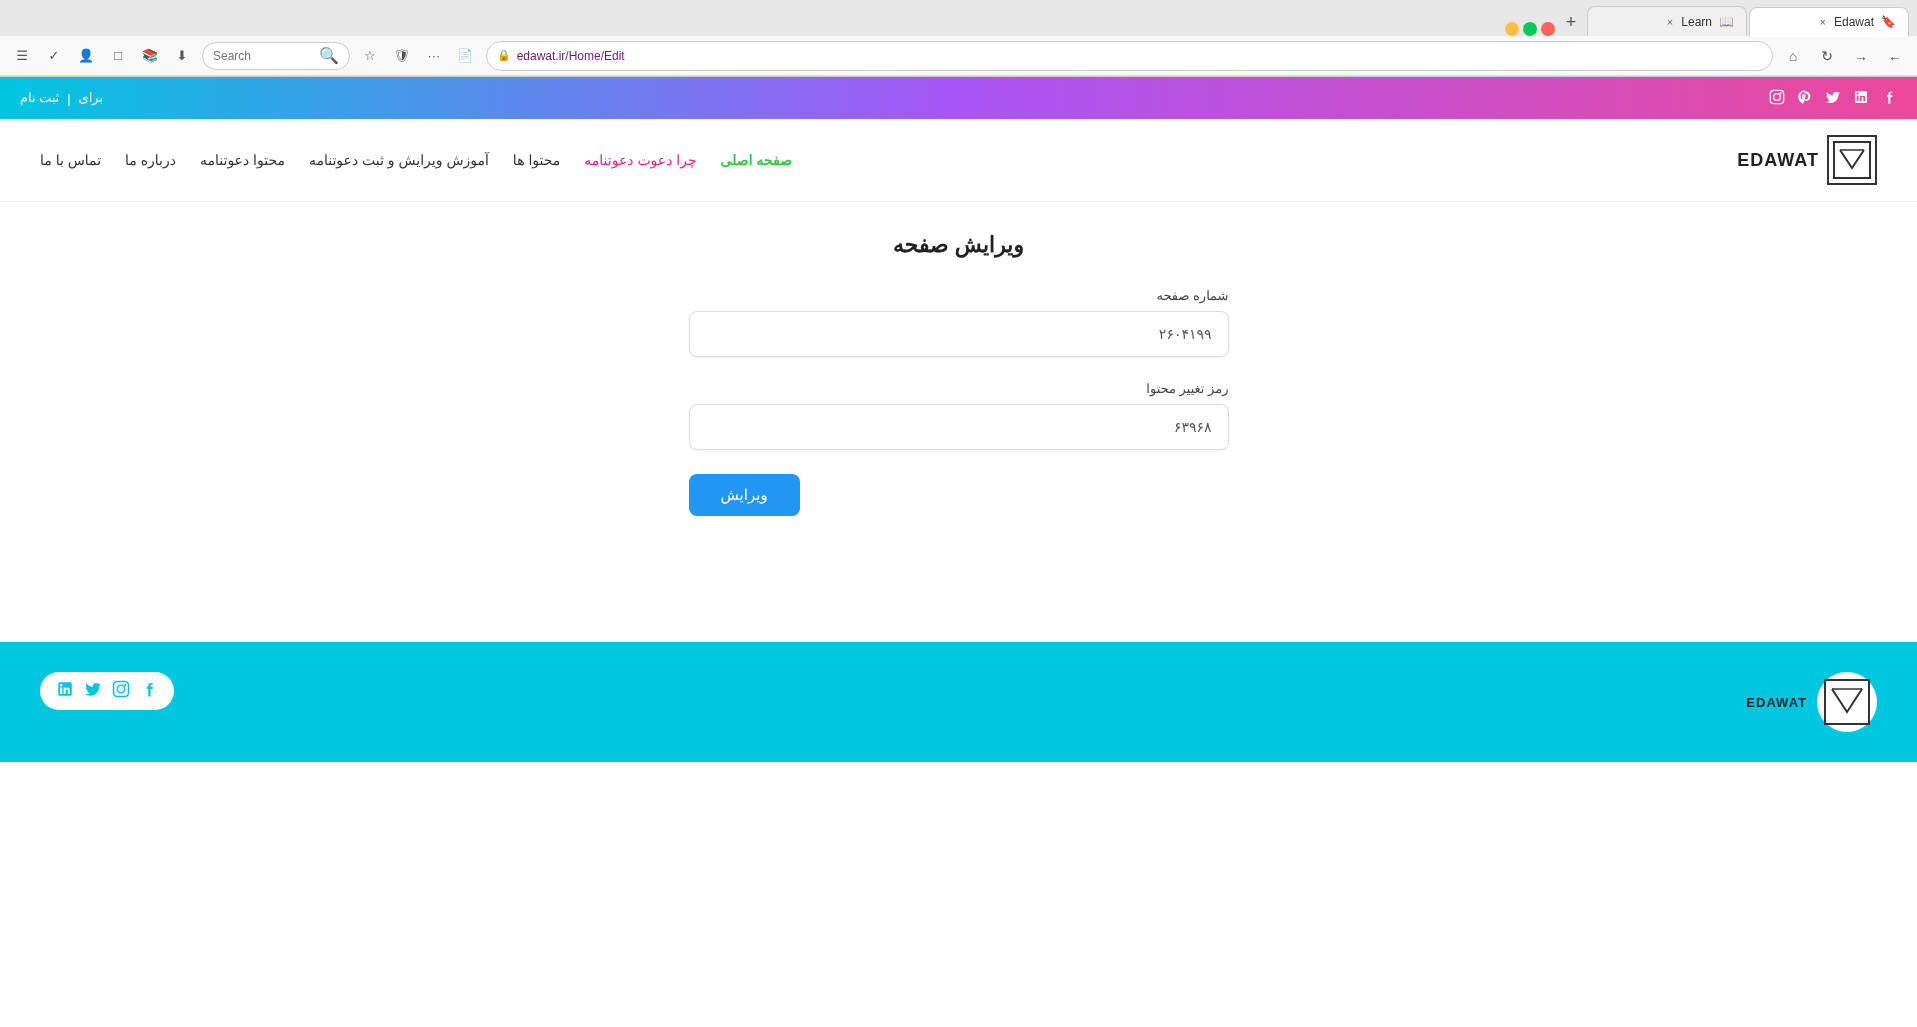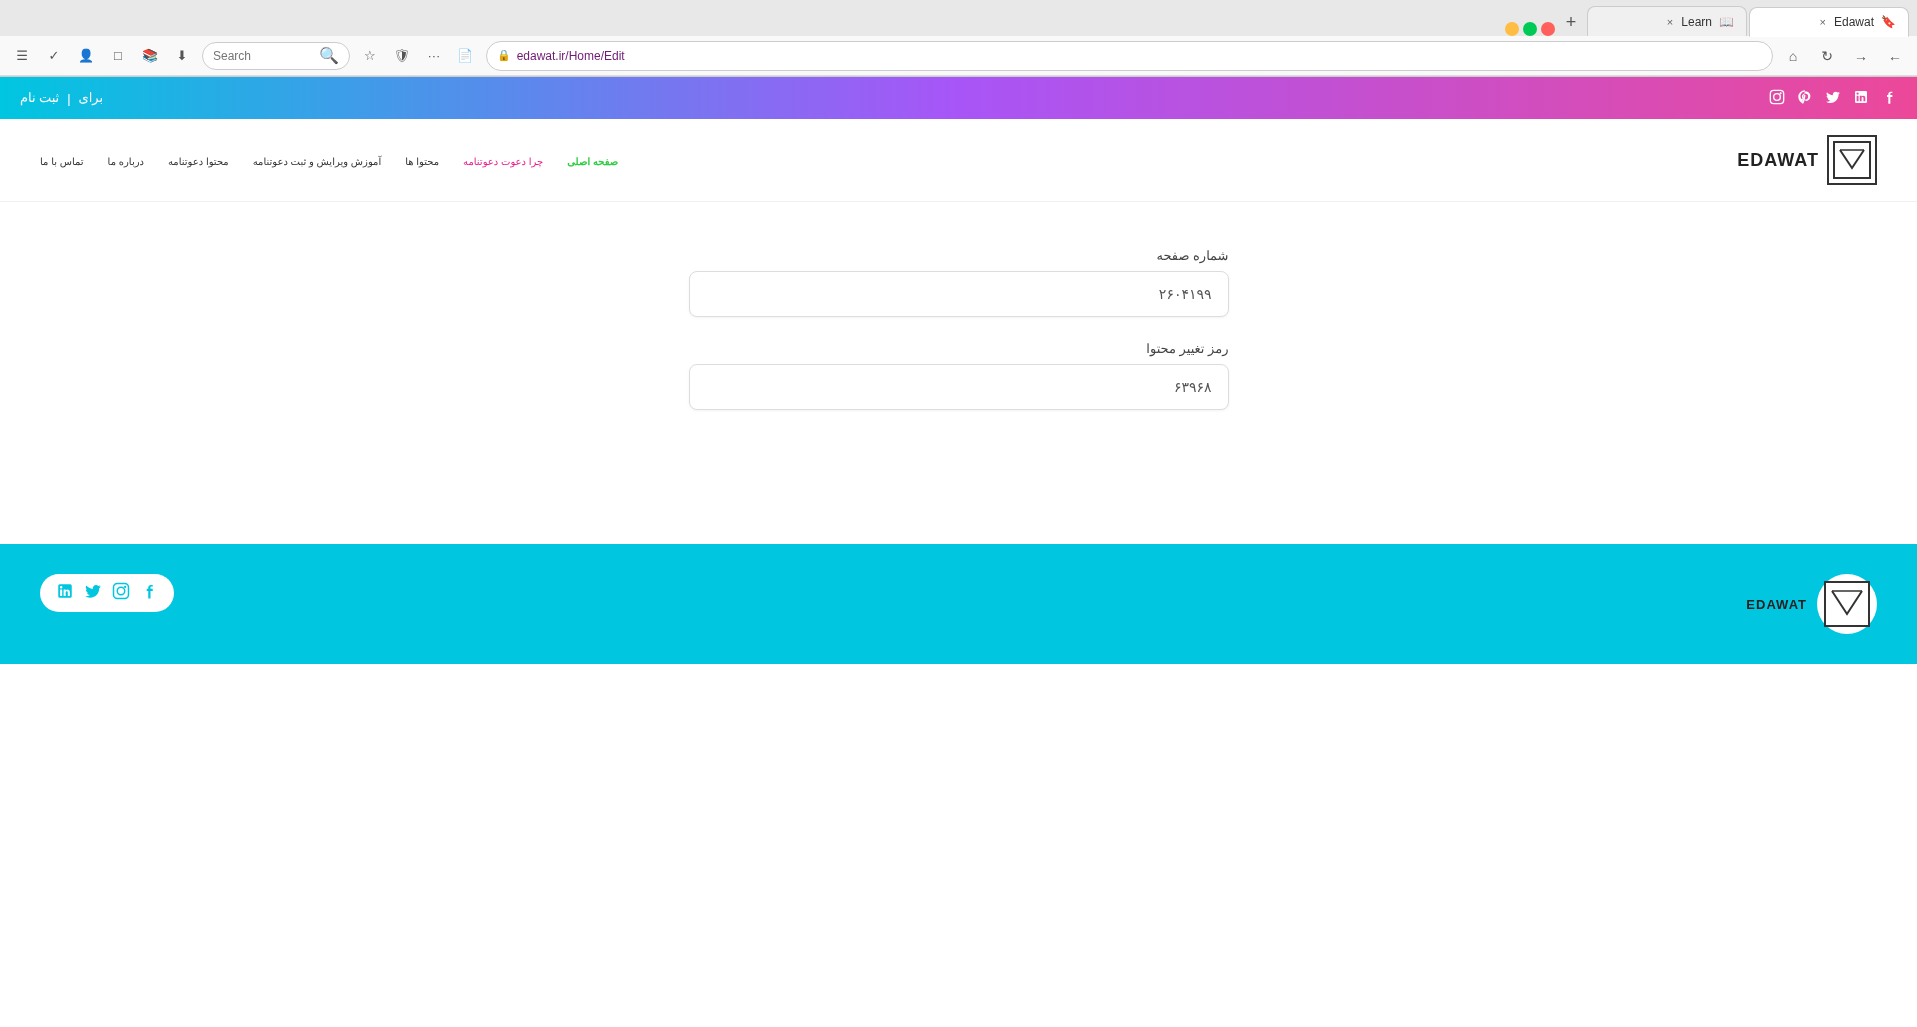--- a/index.html
+++ b/index.html
@@ -197,21 +197,21 @@
     .main-nav {
       display: flex;
       align-items: center;
       gap: 24px;
       list-style: none;
       direction: rtl;
     }
     .main-nav li a {
       text-decoration: none;
       color: #333;
-      font-size: 10px;
+      font-size: 14px;
       font-family: 'Tahoma', Arial, sans-serif;
       margin-top: 19px;
     }
     .main-nav li a.active { color: #2ecc40; font-weight: bold; }
     .main-nav li a.highlight { color: #e91e8c; }
 
     
     .main-content {
       padding: 30px 40px;
       background: #fff;
@@ -485,33 +485,37 @@
         <li><a href="#">محتوا دعوتنامه</a></li>
         <li><a href="#">درباره ما</a></li>
         <li><a href="#">تماس با ما</a></li>
       </ul>
     </nav>
   </div>
 
   <div class="main-content">
 
 
+    <h1 class="page-title">ویرایش صفحه</h1>
 
     <div class="form-container">
 
       <div class="form-group">
         <label class="form-label">شماره صفحه</label>
         <input type="text" class="form-input" value="۲۶۰۴۱۹۹" style="">
       </div>
 
       <div class="form-group">
         <label class="form-label">رمز تغییر محتوا</label>
         <input type="text" class="form-input" value="۶۳۹۶۸" style="">
       </div>
 
+      <div class="clearfix">
+        <button class="btn-submit">ویرایش</button>
+      </div>
 
     </div>
   </div>
 
   <div class="site-footer">
     <div class="footer-content">
       <div class="footer-logo-area">
         <div class="footer-logo-box">
           <svg width="50" height="50" viewBox="0 0 50 50" fill="none">
             <rect x="3" y="3" width="44" height="44" stroke="#333" stroke-width="2" fill="none"></rect>

